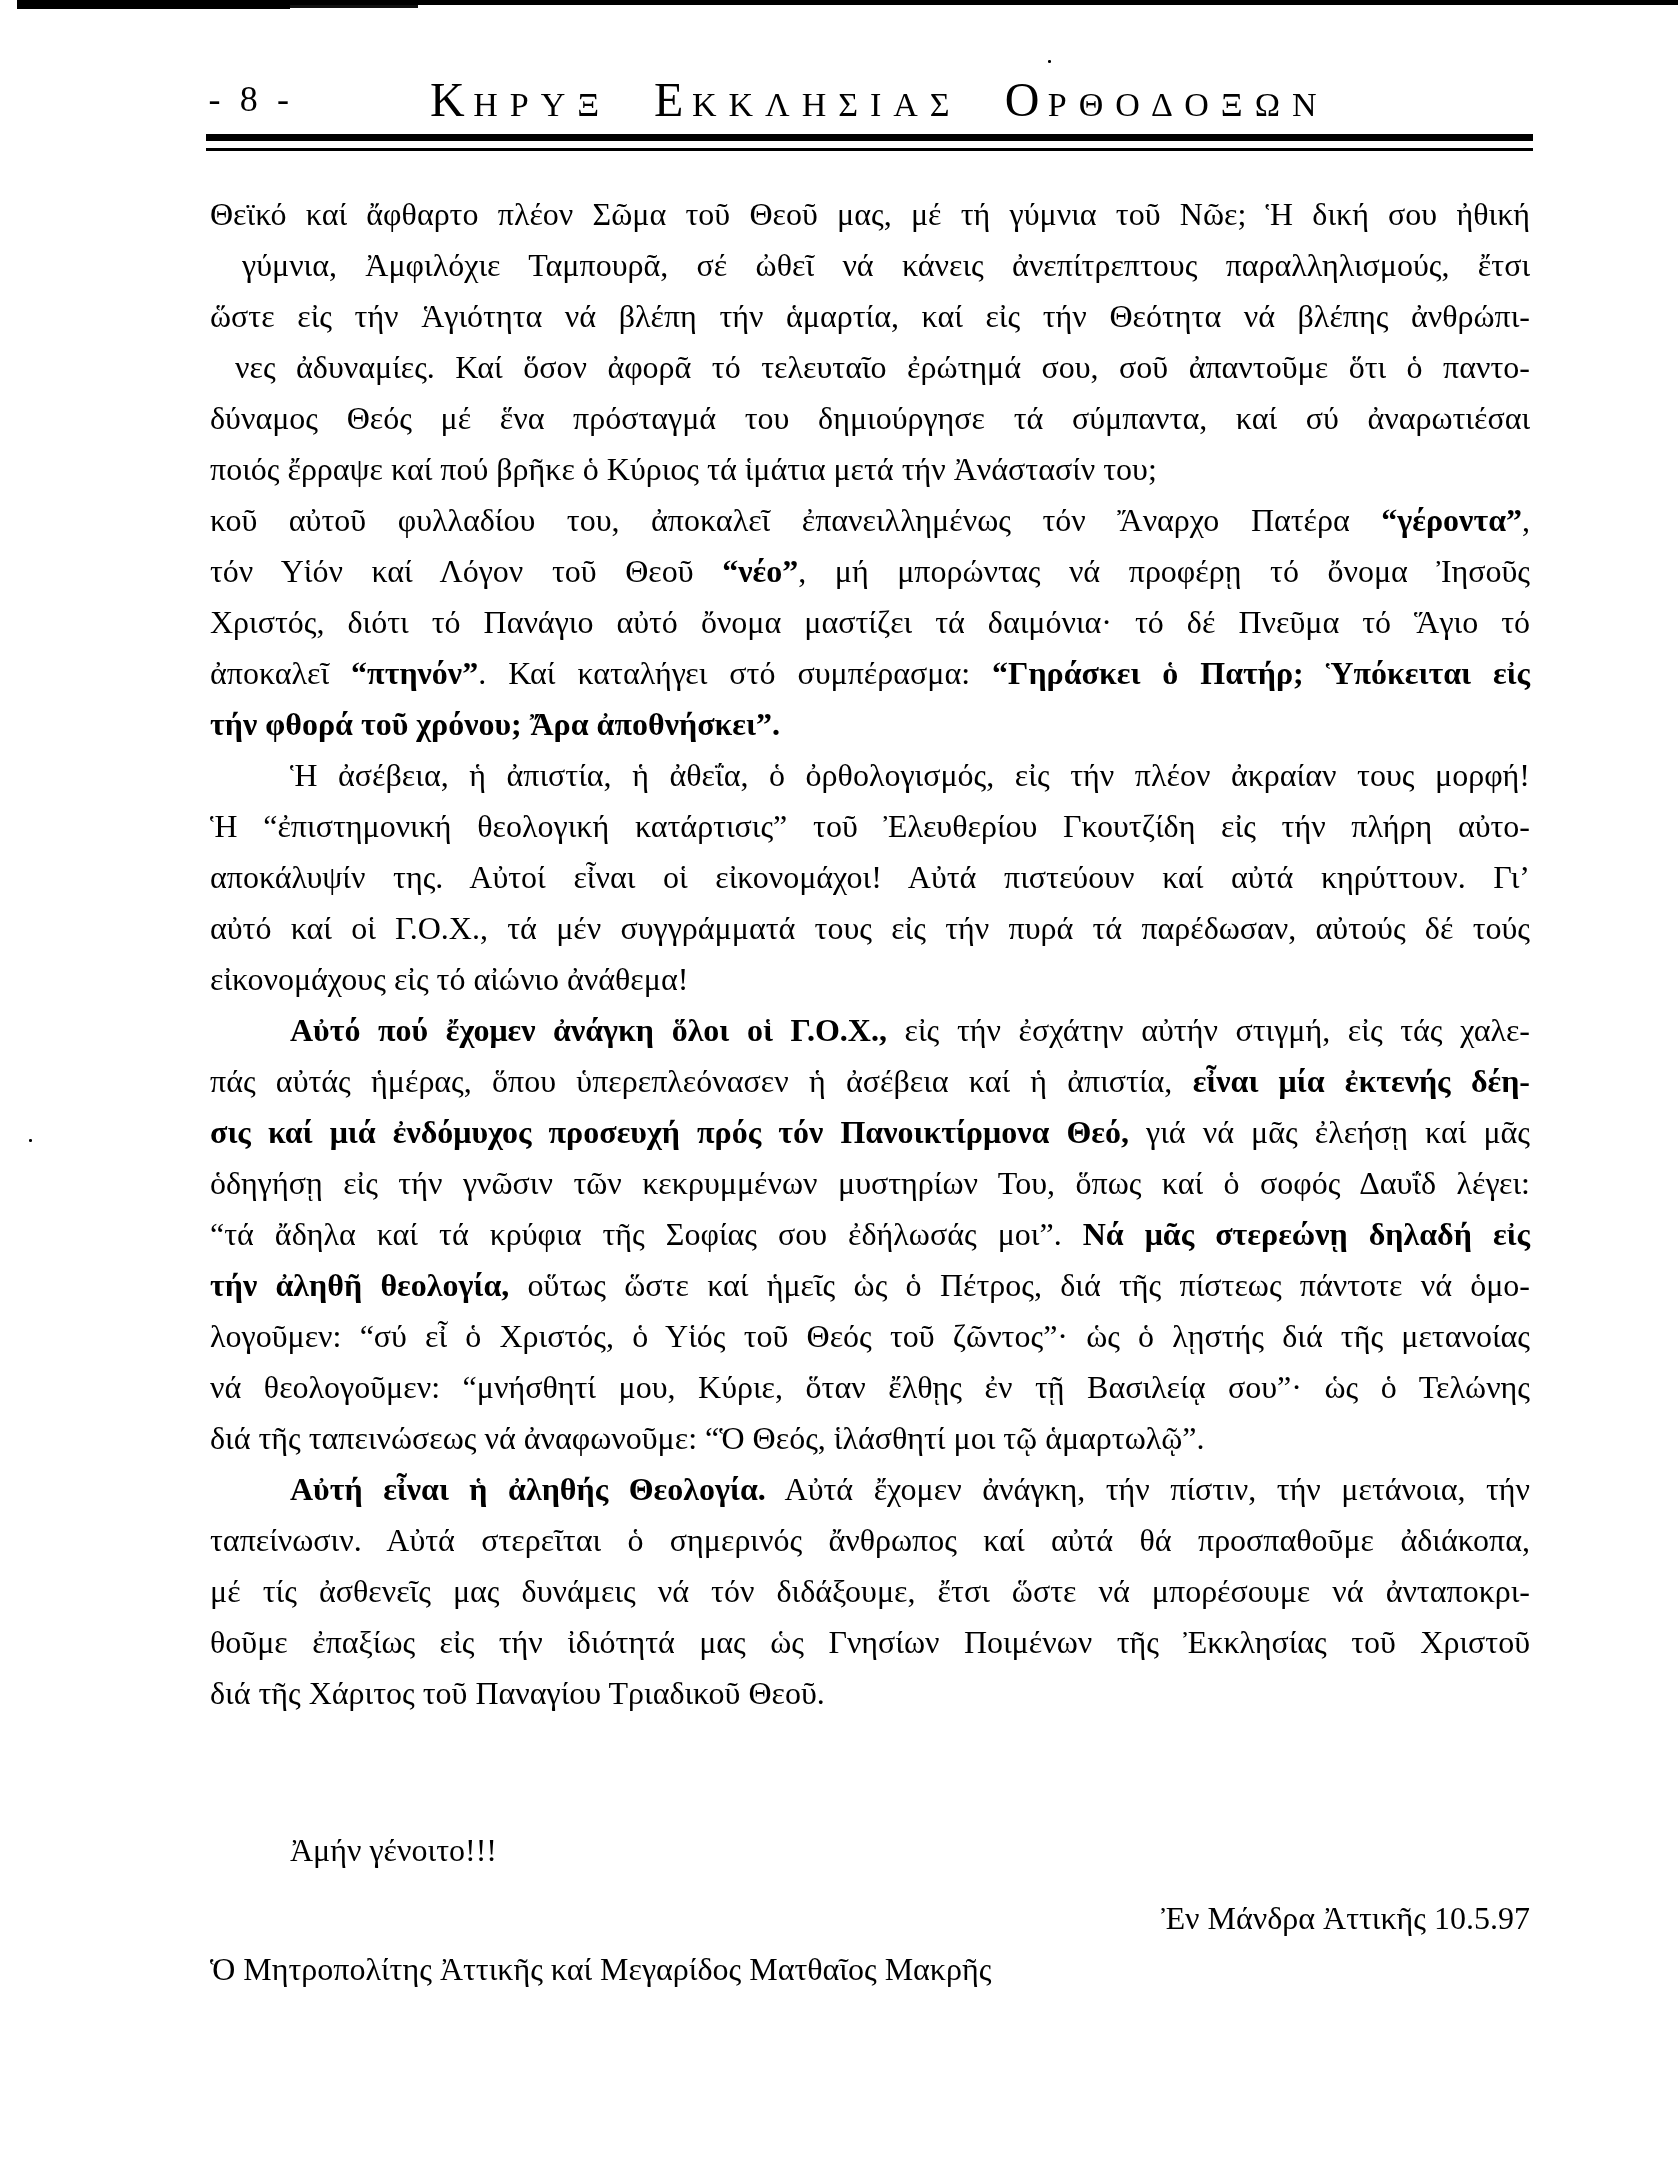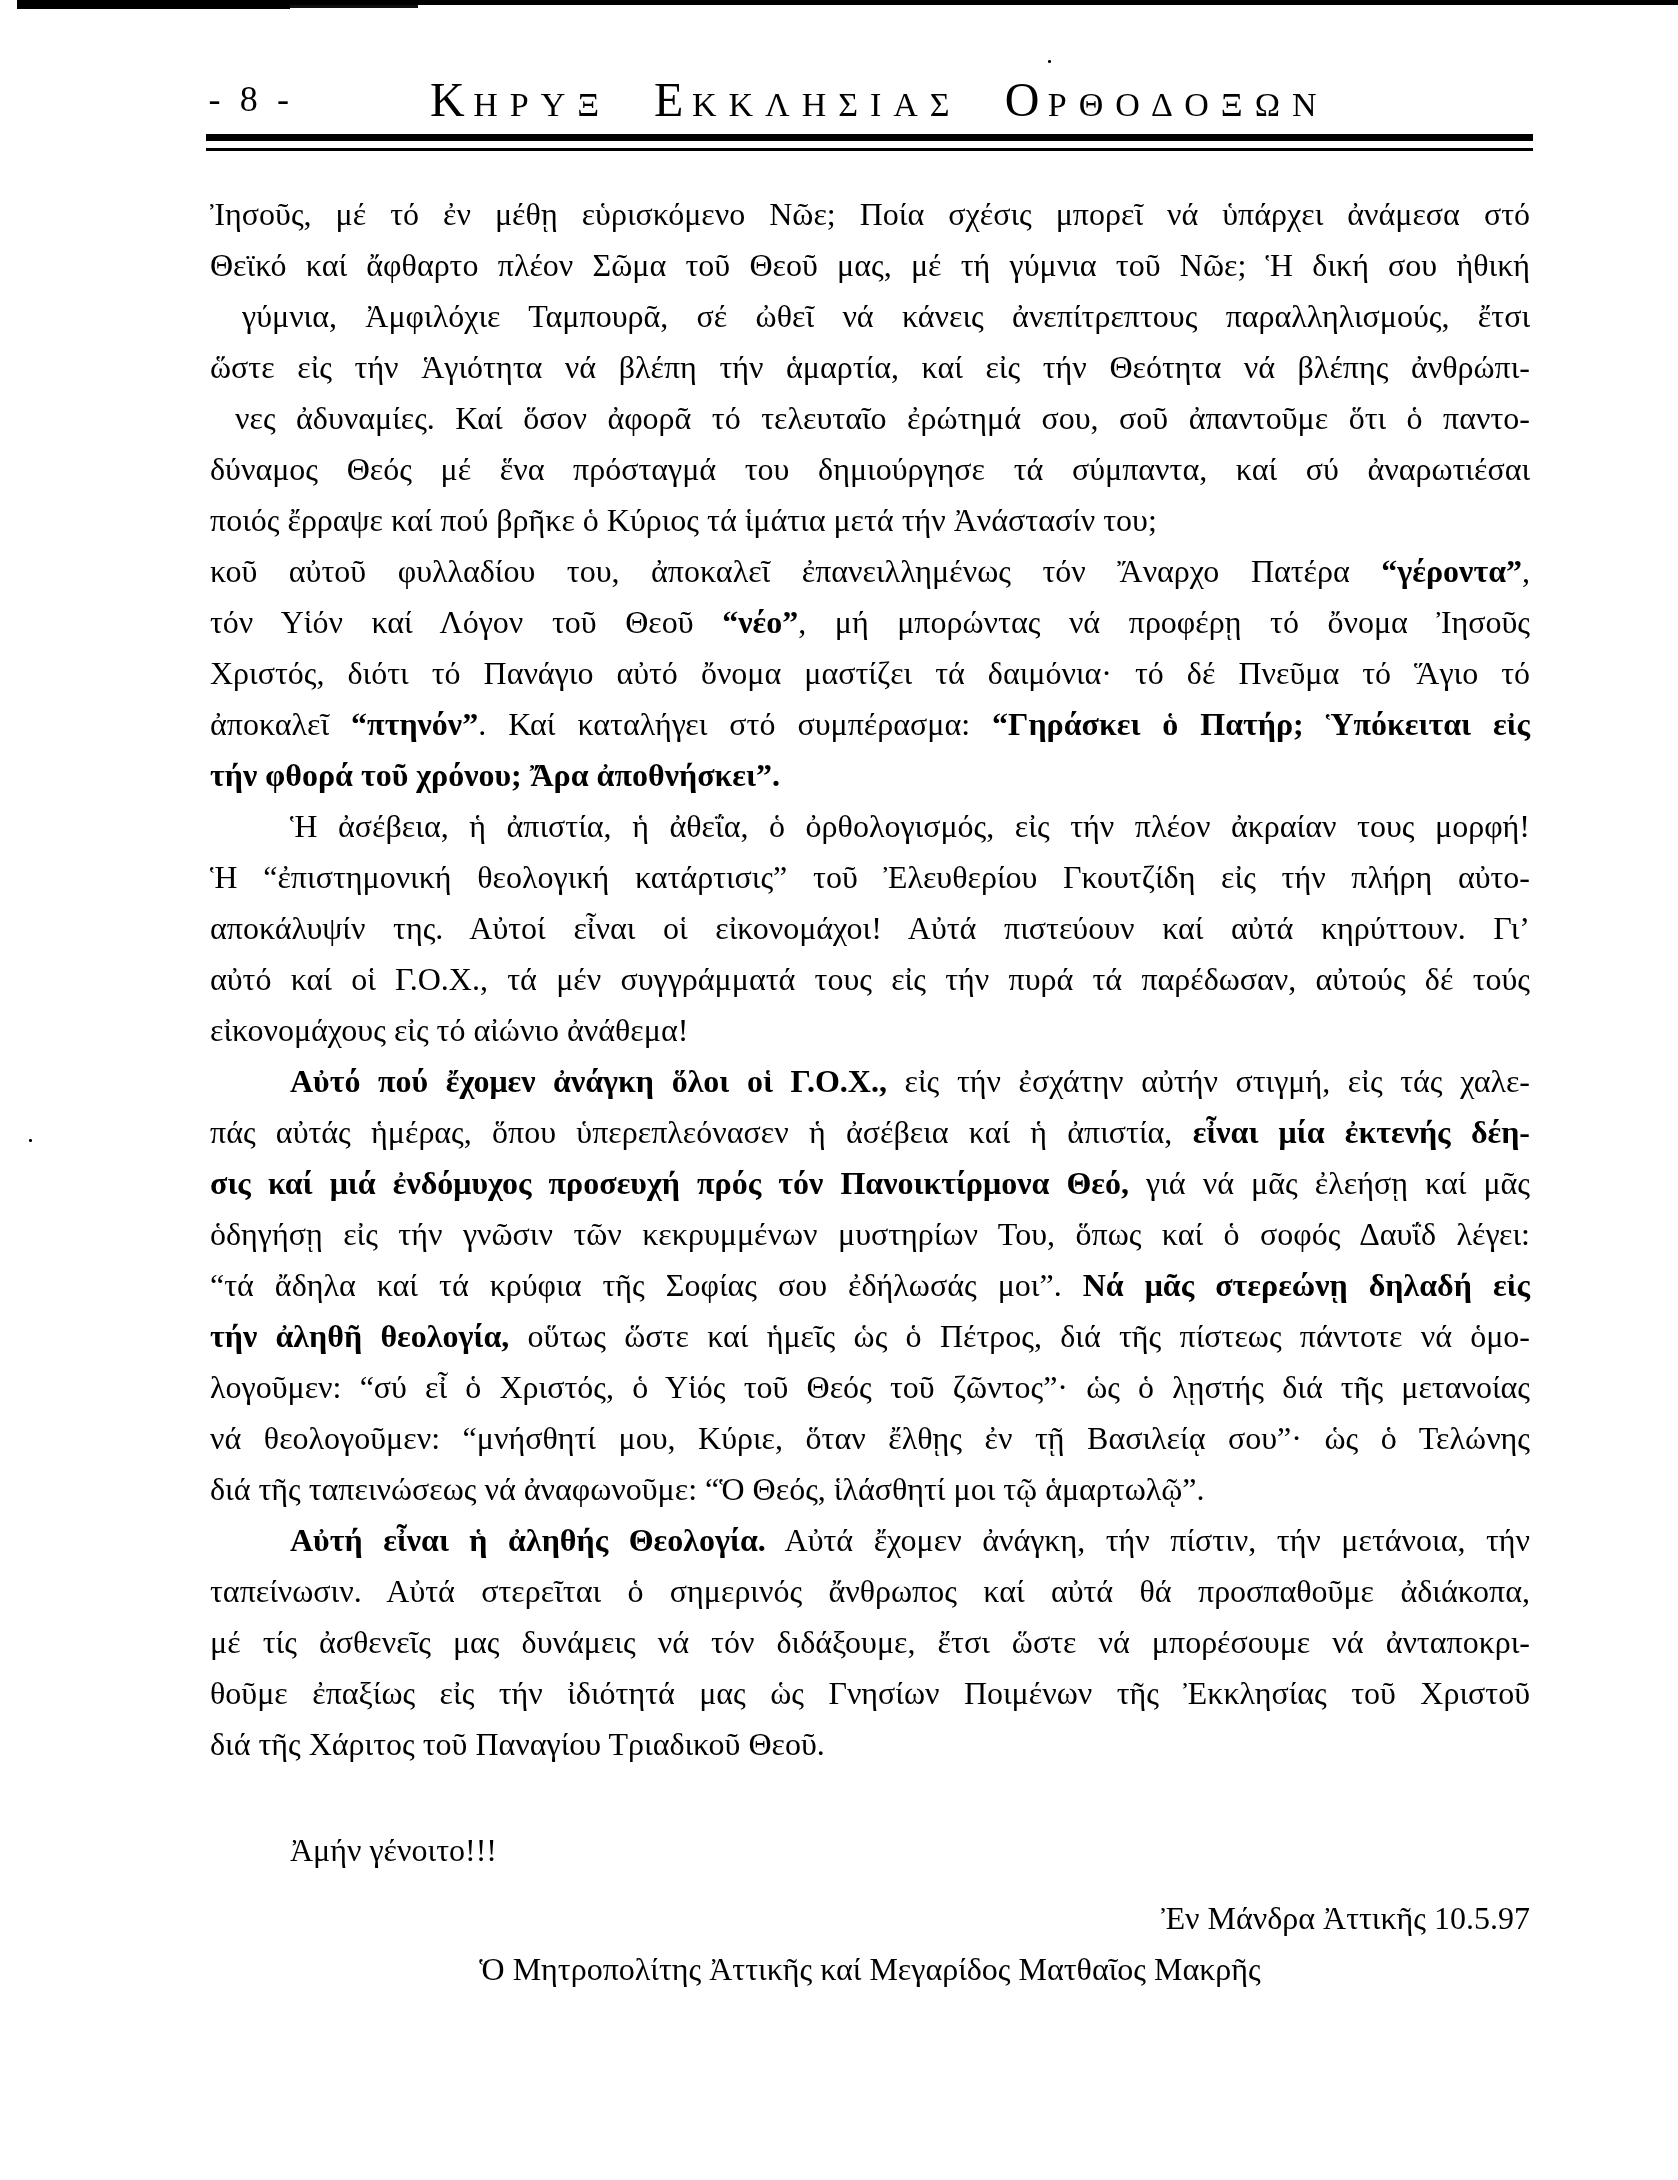--- a/index.html
+++ b/index.html
@@ -19,21 +19,21 @@
   .rule-thick { position: absolute; left: 0; top: 56px; width: 1327px; height: 6.8px; background: #000; }
   .rule-thin { position: absolute; left: 0; top: 70px; width: 1327px; height: 2.6px; background: #000; }
   .body-text { position: absolute; left: 210px; top: 189px; width: 1320px; }
   .line { height: 51px; line-height: 51px; font-size: 32px; text-align: justify; text-align-last: justify; white-space: nowrap; overflow: visible; }
   .line.last { text-align-last: left; }
   .line.indent { padding-left: 80px; }
   .line b { font-weight: bold; }
   .closing { position: absolute; left: 210px; width: 1320px; font-size: 32px; line-height: 51px; }
   .amen { top: 1825px; padding-left: 80px; }
   .date { top: 1893px; text-align: right; }
-  .signature { top: 1944px; text-align: center; }
+  .signature { top: 1944px; text-align: left; }
 </style>
 </head>
 <body>
 
 <div class="scan-edge">
   <div class="band"></div>
   <div class="band2"></div>
   <div class="band3"></div>
 </div>
 <div class="speck" style="left:1048px;top:60px"></div>
@@ -44,21 +44,20 @@
   <div class="masthead">
     <span class="word"><span class="init">Κ</span><span class="rest">ΗΡΥΞ</span></span>
     <span class="word"><span class="init">Ε</span><span class="rest">ΚΚΛΗΣΙΑΣ</span></span>
     <span class="word"><span class="init">Ο</span><span class="rest">ΡΘΟΔΟΞΩΝ</span></span>
   </div>
   <div class="rule-thick"></div>
   <div class="rule-thin"></div>
 </header>
 
 <main class="body-text" id="body-text">
-    <div class="line" style="white-space: normal;"><span>Ἰησοῦς, μέ τό ἐν μέθῃ εὑρισκόμενο Νῶε; Ποία σχέσις μπορεῖ νά ὑπάρχει ἀνάμεσα στό</span></div>
     <div class="line" style="white-space: normal;"><span>Θεϊκό καί ἄφθαρτο πλέον Σῶμα τοῦ Θεοῦ μας, μέ τή γύμνια τοῦ Νῶε; Ἡ δική σου ἠθική</span></div>
     <div class="line" style="white-space: normal; margin-left: 32px;"><span>γύμνια, Ἀμφιλόχιε Ταμπουρᾶ, σέ ὠθεῖ νά κάνεις ἀνεπίτρεπτους παραλληλισμούς, ἔτσι</span></div>
     <div class="line" style="white-space: normal;"><span>ὥστε εἰς τήν Ἁγιότητα νά βλέπη τήν ἁμαρτία, καί εἰς τήν Θεότητα νά βλέπης ἀνθρώπι-</span></div>
     <div class="line" style="white-space: normal; margin-left: 25px;"><span>νες ἀδυναμίες. Καί ὅσον ἀφορᾶ τό τελευταῖο ἐρώτημά σου, σοῦ ἀπαντοῦμε ὅτι ὁ παντο-</span></div>
     <div class="line" style="white-space: normal;"><span>δύναμος Θεός μέ ἕνα πρόσταγμά του δημιούργησε τά σύμπαντα, καί σύ ἀναρωτιέσαι</span></div>
     <div class="line last" style="white-space: normal;"><span>ποιός ἔρραψε καί πού βρῆκε ὁ Κύριος τά ἱμάτια μετά τήν Ἀνάστασίν του;</span></div>
     <div class="line" style="white-space: normal;"><span>κοῦ αὐτοῦ φυλλαδίου του, ἀποκαλεῖ ἐπανειλλημένως τόν Ἄναρχο Πατέρα </span><b>“γέροντα”</b><span>,</span></div>
     <div class="line" style="white-space: normal;"><span>τόν Υἱόν καί Λόγον τοῦ Θεοῦ </span><b>“νέο”</b><span>, μή μπορώντας νά προφέρῃ τό ὄνομα Ἰησοῦς</span></div>
     <div class="line" style="white-space: normal;"><span>Χριστός, διότι τό Πανάγιο αὐτό ὄνομα μαστίζει τά δαιμόνια· τό δέ Πνεῦμα τό Ἅγιο τό</span></div>
     <div class="line" style="white-space: normal;"><span>ἀποκαλεῖ </span><b>“πτηνόν”</b><span>. Καί καταλήγει στό συμπέρασμα: </span><b>“Γηράσκει ὁ Πατήρ; Ὑπόκειται εἰς</b></div>

